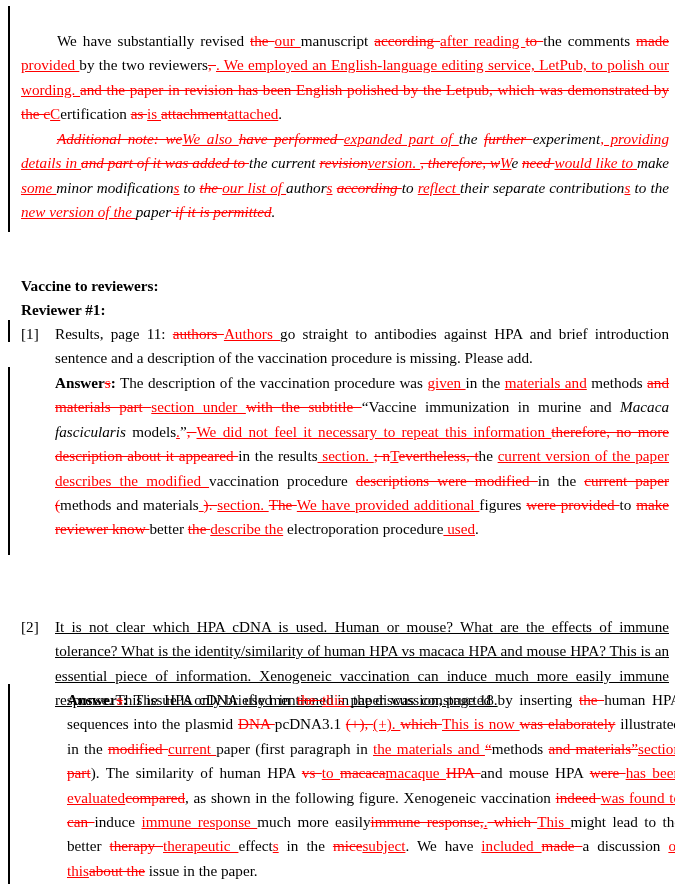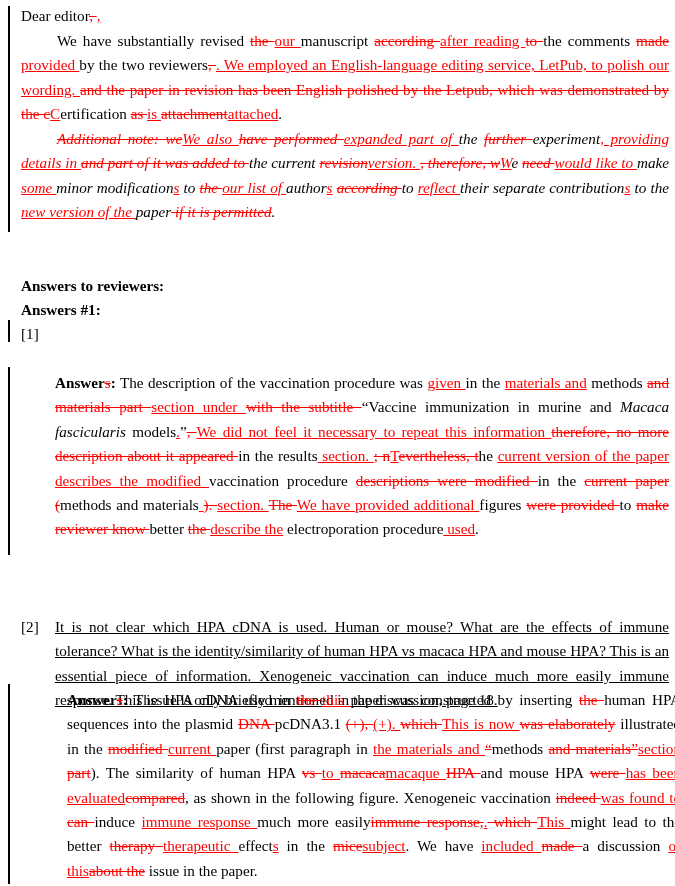--- a/index.html
+++ b/index.html
@@ -29,26 +29,26 @@
 </head>
 <body>
 
 <div class="page">
 
   <div class="bar" style="top:6px;height:226px;"></div>
   <div class="bar" style="top:320px;height:22px;"></div>
   <div class="bar" style="top:367px;height:188px;"></div>
   <div class="bar" style="top:684px;height:200px;"></div>
 
-  <p class="para p-dear"><span>Dear editor</span><span class="del">, </span><span class="ins">,</span></p>
   <p class="para p-body1"><span>We have substantially revised </span><span class="del">the </span><span class="ins">our </span><span>manuscript </span><span class="del">according </span><span class="ins">after reading </span><span class="del">to </span><span>the comments </span><span class="del">made </span><span class="ins">provided </span><span>by the two reviewers</span><span class="del">, </span><span class="ins">. We employed an English-language editing service, LetPub, to polish our wording. </span><span class="del">and the paper in revision has been English polished by the Letpub, which was demonstrated by the c</span><span class="ins">C</span><span>ertification </span><span class="del">as </span><span class="ins">is </span><span class="del">attachment</span><span class="ins">attached</span><span>.</span></p>
   <p class="para p-body2"><span class="del">Additional note: we</span><span class="ins">We also </span><span class="del">have performed </span><span class="ins">expanded part of </span><span>the </span><span class="del">further </span><span>experiment</span><span class="ins">, providing details in </span><span class="del">and part of it was added to </span><span>the current </span><span class="del">revision</span><span class="ins">version. </span><span class="del">, therefore, w</span><span class="ins">W</span><span>e </span><span class="del">need </span><span class="ins">would like to </span><span>make </span><span class="ins">some </span><span>minor modification</span><span class="ins">s</span><span> to </span><span class="del">the </span><span class="ins">our list of </span><span>author</span><span class="ins">s</span><span> </span><span class="del">according </span><span>to </span><span class="ins">reflect </span><span>their separate contribution</span><span class="ins">s</span><span> to the </span><span class="ins">new version of the </span><span>paper</span><span class="del"> if it is permitted</span><span>.</span></p>
 
-  <div class="para h-answers">Answers to reviewers:</div>
-  <div class="para h-reviewer">Answers #1:</div>
+  <div class="para h-answers">Vaccine to reviewers:</div>
+  <div class="para h-reviewer">Reviewer #1:</div>
 
   <span class="num" style="top:322px;">[1]</span>
+  <p class="para q1"><span>Results, page 11: </span><span class="del">authors </span><span class="ins">Authors </span><span>go straight to antibodies against HPA and brief introduction sentence and a description of the vaccination procedure is missing. Please add.</span></p>
   <p class="para a1"><span class="b">Answer</span><span class="del">s</span><span class="b">:</span><span> The description of the vaccination procedure was </span><span class="ins">given </span><span>in the </span><span class="ins">materials and</span><span> methods </span><span class="del">and materials part </span><span class="ins">section under </span><span class="del">with the subtitle </span><span>“Vaccine immunization in murine and </span><span class="i">Macaca fascicularis</span><span> models</span><span class="ins">.</span><span>”</span><span class="del">, </span><span class="ins">We did not feel it necessary to repeat this information </span><span class="del">therefore, no more description about it appeared </span><span>in the results</span><span class="ins"> section. </span><span class="del">; n</span><span class="ins">T</span><span class="del">evertheless, t</span><span>he </span><span class="ins">current version of the paper describes the modified </span><span>vaccination procedure </span><span class="del">descriptions were modified </span><span>in the </span><span class="del">current paper (</span><span>methods and materials</span><span class="ins"> </span><span class="del">). </span><span class="ins">section. </span><span class="del">The </span><span class="ins">We have provided additional </span><span>figures </span><span class="del">were provided </span><span>to </span><span class="del">make reviewer know </span><span>better </span><span class="del">the </span><span class="ins">describe the</span><span> electroporation procedure</span><span class="ins"> used</span><span>.</span><span class="del"> </span></p>
 
   <span class="num" style="top:615px;">[2]</span>
   <p class="para q2"><span>It is not clear which HPA cDNA is used. Human or mouse? What are the effects of immune tolerance? What is the identity/similarity of human HPA vs macaca HPA and mouse HPA? This is an essential piece of information. Xenogeneic vaccination can induce much more easily immune response. This issue is only briefly mentioned in the discussion, page 18.</span></p>
   <p class="para a2"><span class="b">Answer</span><span class="del">s</span><span class="b">:</span><span> The HPA cDNA used in </span><span class="del">the </span><span class="ins">this </span><span>paper was constructed by inserting </span><span class="del">the </span><span>human HPA sequences into the plasmid </span><span class="del">DNA </span><span>pcDNA3.1 </span><span class="del">(+), </span><span class="ins">(+). </span><span class="del">which </span><span class="ins">This is now </span><span class="del">was elaborately</span><span> illustrated in the </span><span class="del">modified </span><span class="ins">current </span><span>paper (first paragraph in </span><span class="ins">the materials and </span><span class="del">“</span><span>methods </span><span class="del">and materials”</span><span class="ins">section</span><span class="del"> part</span><span>). The similarity of human HPA </span><span class="del">vs </span><span class="ins">to </span><span class="del">macaca</span><span class="ins">macaque </span><span class="del">HPA </span><span>and mouse HPA </span><span class="del">were </span><span class="ins">has been evaluated</span><span class="del">compared</span><span>, as shown in the following figure. Xenogeneic vaccination </span><span class="del">indeed </span><span class="ins">was found to </span><span class="del">can </span><span>induce </span><span class="ins">immune response </span><span>much more easily</span><span class="del">immune response,</span><span class="ins">.</span><span class="del"> which </span><span class="ins">This </span><span>might lead to the better </span><span class="del">therapy </span><span class="ins">therapeutic </span><span>effect</span><span class="ins">s</span><span> in the </span><span class="del">mice</span><span class="ins">subject</span><span>. We have </span><span class="ins">included </span><span class="del">made </span><span>a discussion </span><span class="ins">of this</span><span class="del">about the</span><span> issue in the paper.</span></p>
 </div>
 
 </body></html>

